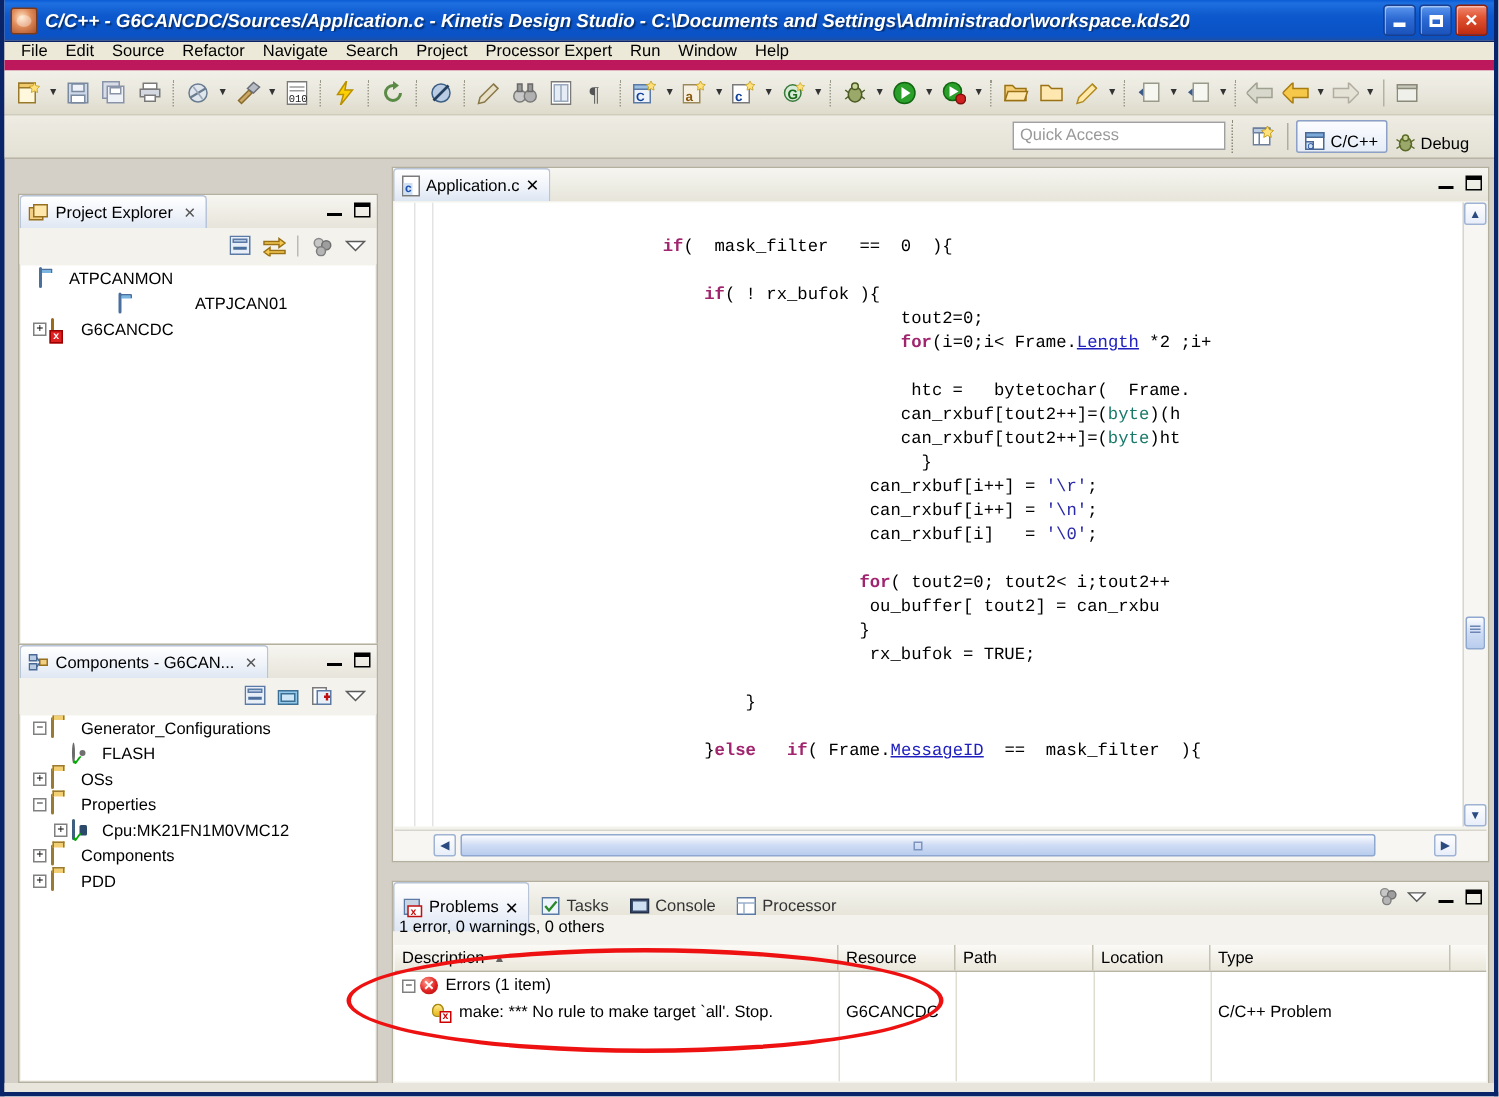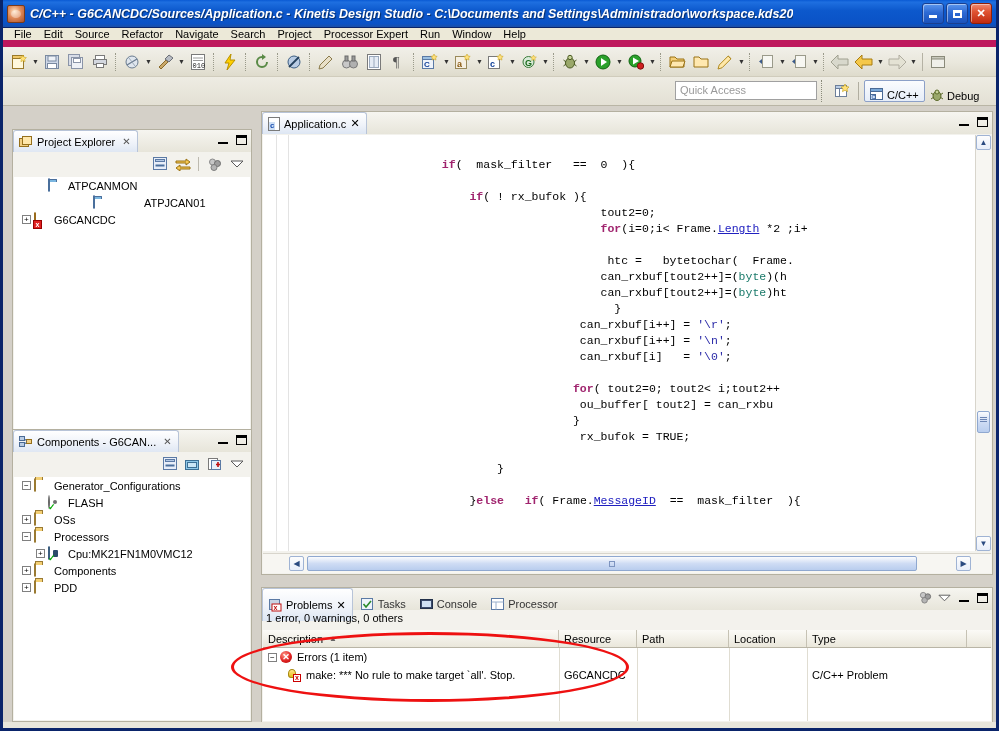--- a/index.html
+++ b/index.html
@@ -674,26 +674,26 @@
           <circle cx="6" cy="9.5" r="3" fill="#b5b5b5" stroke="#7e7e7e"></circle>
         </svg>
       </div>
       <div class="vt-btn">
         <svg width="14" height="12" viewBox="0 0 14 12">
           <path d="M1 3 h12 l-6 6 z" fill="#ffffff" stroke="#5a5a5a"></path>
         </svg>
       </div>
     </div>
     <div class="tree" style="top:47px;" id="pe-tree">
-        <div class="tnode" style="padding-left: 22px;">
+        <div class="tnode" style="">
           <span class="tspacer"></span>
           <span class="ticon"><span class="ico-folder-blue"></span></span>
           <span>ATPCANMON</span>
         </div>
-        <div class="tnode" style="padding-left: 36px; gap: 31px;">
+        <div class="tnode" style="padding-left: 22px; gap: 31px;">
           <span class="tspacer"></span>
           <span class="ticon"><span class="ico-folder-blue"></span></span>
           <span>ATPJCAN01</span>
         </div>
         <div class="tnode" style="padding-left: 8px;">
           <span class="texp">+</span>
           <span class="ticon"><span class="ico-proj"></span><span class="ico-err-badge">x</span></span>
           <span>G6CANCDC</span>
         </div>
       </div>
@@ -760,21 +760,21 @@
           <span>FLASH</span>
         </div>
         <div class="tnode" style="padding-left: 8px;">
           <span class="texp">+</span>
           <span class="ticon"><span class="ico-folder-open"></span></span>
           <span>OSs</span>
         </div>
         <div class="tnode" style="padding-left: 8px;">
           <span class="texp">−</span>
           <span class="ticon"><span class="ico-folder-open"></span></span>
-          <span>Processors</span>
+          <span>Properties</span>
         </div>
         <div class="tnode" style="padding-left: 22px;">
           <span class="texp">+</span>
           <span class="ticon"><span class="ico-chip"></span><span class="ico-check">✓</span></span>
           <span>Cpu:MK21FN1M0VMC12</span>
         </div>
         <div class="tnode" style="padding-left: 8px;">
           <span class="texp">+</span>
           <span class="ticon"><span class="ico-folder-open"></span></span>
           <span>Components</span>

